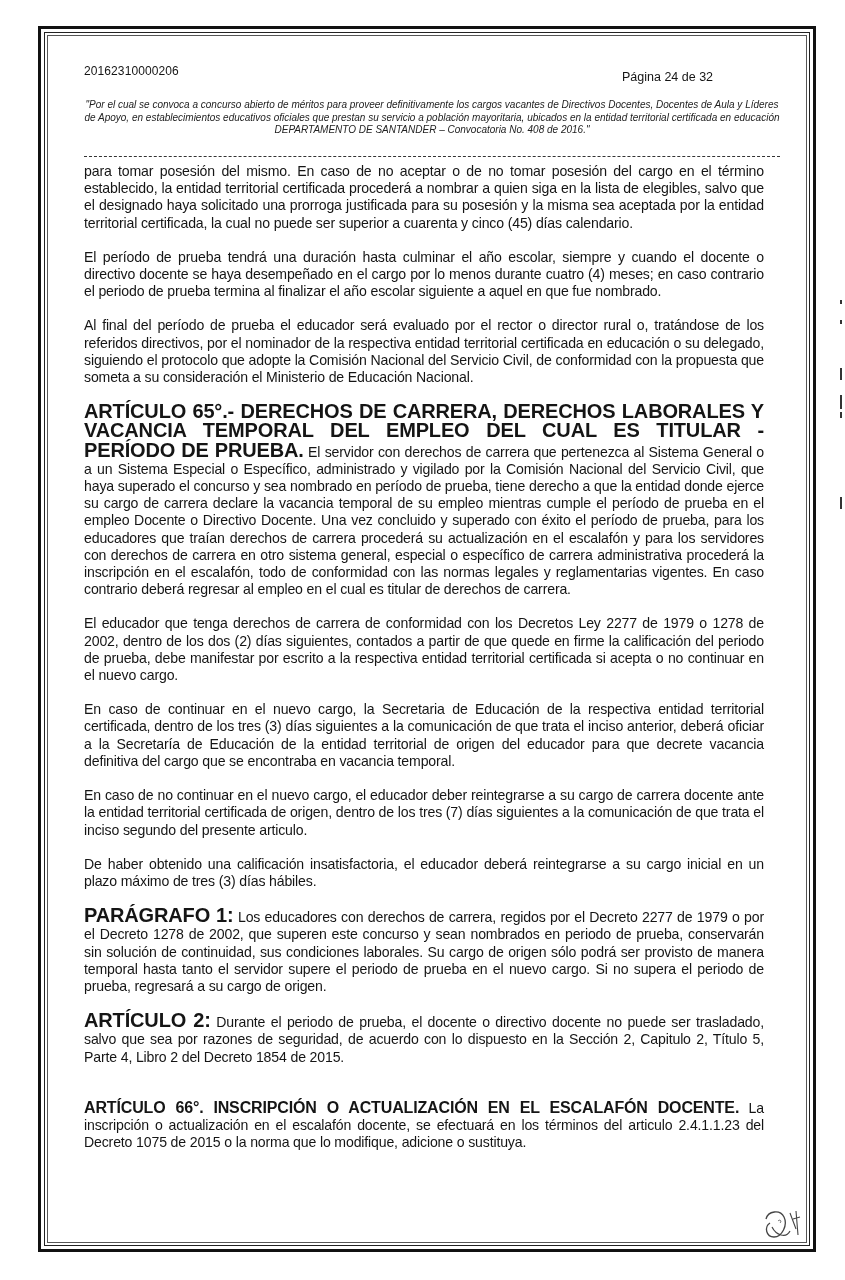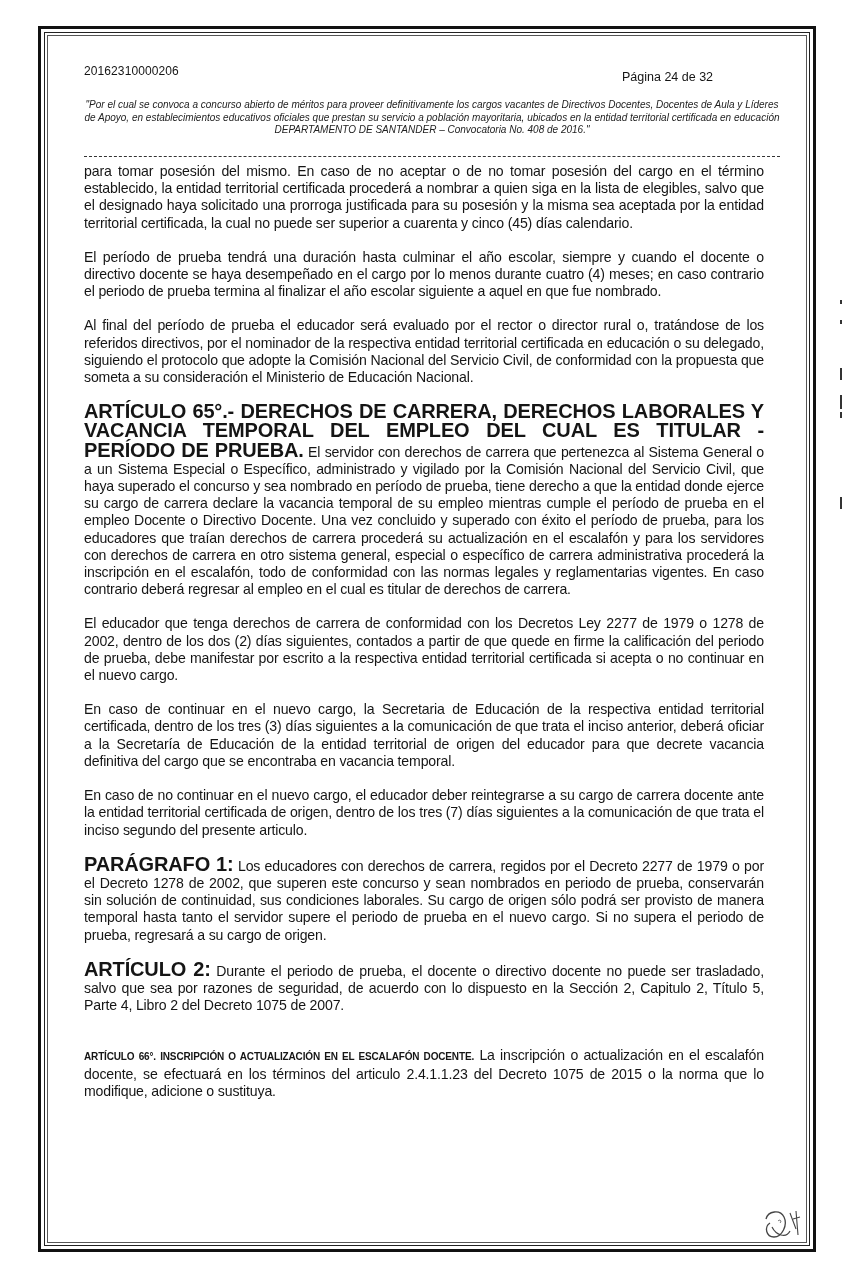--- a/index.html
+++ b/index.html
@@ -8,21 +8,21 @@
     .frame-inner { position: absolute; left: 44px; top: 32px; width: 766px; height: 1214px; border: 1.5px solid #222; box-sizing: border-box; }
     .frame-inner2 { position: absolute; left: 47px; top: 35px; width: 760px; height: 1208px; border: 1px solid #555; box-sizing: border-box; }
     .doc-number { position: absolute; left: 84px; top: 64px; font-size: 12px; letter-spacing: 0.1px; text-align: center; }
     .page-number { position: absolute; left: 622px; top: 70px; font-size: 12.5px; }
     .header-quote { position: absolute; left: 82px; top: 99px; width: 700px; text-align: center; font-style: italic; font-size: 10px; line-height: 12.5px; color: #222; }
     .divider { position: absolute; left: 84px; top: 156px; width: 696px; height: 0; border-top: 1.5px dashed #333; }
     .content { position: absolute; left: 84px; top: 163px; width: 692px; font-size: 14.1px; line-height: 17.2px; text-align: justify; letter-spacing: -0.15px; }
     .content p { margin: 0 12px 17px 0; }
     .content p.gap-lg { margin-bottom: 33px; }
     .content .lead { font-weight: bold; font-size: 20px; }
-    .content .lead-art { font-weight: bold; font-size: 10px; }
+    .content .lead-art { font-weight: bold; font-size: 16px; }
     .stamp { position: absolute; left: 760px; top: 1205px; width: 45px; height: 40px; }
     .edge-mark { position: absolute; left: 840px; width: 2px; background: #333; }
   </style>
 </head>
 <body>
 
 <div class="frame-outer"></div>
 <div class="frame-inner"></div>
 <div class="frame-inner2"></div>
 
@@ -32,22 +32,23 @@
 <div class="divider"></div>
 
 <div class="content">
   <p>para tomar posesión del mismo. En caso de no aceptar o de no tomar posesión del cargo en el término establecido, la entidad territorial certificada procederá a nombrar a quien siga en la lista de elegibles, salvo que el designado haya solicitado una prorroga justificada para su posesión y la misma sea aceptada por la entidad territorial certificada, la cual no puede ser superior a cuarenta y cinco (45) días calendario.</p>
   <p>El período de prueba tendrá una duración hasta culminar el año escolar, siempre y cuando el docente o directivo docente se haya desempeñado en el cargo por lo menos durante cuatro (4) meses; en caso contrario el periodo de prueba termina al finalizar el año escolar siguiente a aquel en que fue nombrado.</p>
   <p>Al final del período de prueba el educador será evaluado por el rector o director rural o, tratándose de los referidos directivos, por el nominador de la respectiva entidad territorial certificada en educación o su delegado, siguiendo el protocolo que adopte la Comisión Nacional del Servicio Civil, de conformidad con la propuesta que someta a su consideración el Ministerio de Educación Nacional.</p>
   <p><span class="lead">ARTÍCULO 65°.- DERECHOS DE CARRERA, DERECHOS LABORALES Y VACANCIA TEMPORAL DEL EMPLEO DEL CUAL ES TITULAR - PERÍODO DE PRUEBA.</span><span> El servidor con derechos de carrera que pertenezca al Sistema General o a un Sistema Especial o Específico, administrado y vigilado por la Comisión Nacional del Servicio Civil, que haya superado el concurso y sea nombrado en período de prueba, tiene derecho a que la entidad donde ejerce su cargo de carrera declare la vacancia temporal de su empleo mientras cumple el período de prueba en el empleo Docente o Directivo Docente. Una vez concluido y superado con éxito el período de prueba, para los educadores que traían derechos de carrera procederá su actualización en el escalafón y para los servidores con derechos de carrera en otro sistema general, especial o específico de carrera administrativa procederá la inscripción en el escalafón, todo de conformidad con las normas legales y reglamentarias vigentes. En caso contrario deberá regresar al empleo en el cual es titular de derechos de carrera.</span></p>
   <p>El educador que tenga derechos de carrera de conformidad  con los Decretos Ley 2277 de 1979 o 1278 de 2002, dentro de los dos (2) días siguientes, contados a partir de que quede en firme la calificación del periodo de prueba, debe manifestar por escrito a la respectiva entidad territorial certificada si acepta o no continuar en el nuevo cargo.</p>
   <p>En caso de continuar en el nuevo cargo, la Secretaria de Educación de la respectiva entidad territorial certificada, dentro de los tres (3) días siguientes a la comunicación de que trata el inciso anterior, deberá oficiar a la Secretaría de Educación de la entidad territorial de origen del educador para que decrete vacancia definitiva del cargo que se encontraba en vacancia temporal.</p>
   <p>En caso de no continuar en el nuevo cargo, el educador deber reintegrarse a su cargo de carrera docente ante la entidad territorial certificada de origen, dentro de los tres (7) días siguientes a la comunicación de que trata el inciso segundo del presente articulo.</p>
+  <p>De haber obtenido una calificación insatisfactoria, el educador deberá reintegrarse a su cargo inicial en un plazo máximo de tres (3) días hábiles.</p>
   <p><span class="lead">PARÁGRAFO 1:</span><span> Los educadores con derechos de carrera, regidos por el Decreto 2277 de 1979 o por el Decreto 1278 de 2002, que superen este concurso y sean nombrados en periodo de prueba, conservarán sin solución de continuidad, sus condiciones laborales. Su cargo de origen sólo podrá ser provisto de manera temporal hasta tanto el servidor supere el periodo de prueba en el nuevo cargo. Si no supera el periodo de prueba, regresará a su cargo de origen.</span></p>
-  <p class="gap-lg"><span class="lead">ARTÍCULO 2:</span><span> Durante el periodo de prueba, el docente o directivo docente no puede ser trasladado, salvo que sea por razones de seguridad, de acuerdo con lo dispuesto en la Sección 2, Capitulo 2, Título 5, Parte 4, Libro 2 del Decreto 1075 de 2007.</span></p>
+  <p class="gap-lg"><span class="lead">ARTÍCULO 2:</span><span> Durante el periodo de prueba, el docente o directivo docente no puede ser trasladado, salvo que sea por razones de seguridad, de acuerdo con lo dispuesto en la Sección 2, Capitulo 2, Título 5, Parte 4, Libro 2 del Decreto 1854 de 2015.</span></p>
   <p><span class="lead-art">ARTÍCULO 66°. INSCRIPCIÓN O ACTUALIZACIÓN EN EL ESCALAFÓN DOCENTE.</span><span> La inscripción o actualización en el escalafón docente, se efectuará en los términos del articulo 2.4.1.1.23 del Decreto 1075 de 2015 o la norma que lo modifique, adicione o sustituya.</span></p>
 </div>
 
 <svg class="stamp" viewBox="0 0 45 40">
   <path d="M6 14 C8 6 20 4 24 12 C28 20 22 32 14 32 C6 32 4 22 10 18" fill="none" stroke="#444" stroke-width="1.3"></path>
   <path d="M12 22 C16 30 26 34 30 26" fill="none" stroke="#444" stroke-width="1.2"></path>
   <path d="M30 8 L36 24 M33 14 L40 12 M36 6 L38 30" fill="none" stroke="#444" stroke-width="1.1"></path>
   <path d="M18 16 C20 14 22 16 20 18" fill="none" stroke="#666" stroke-width="1"></path>
 </svg>
 

